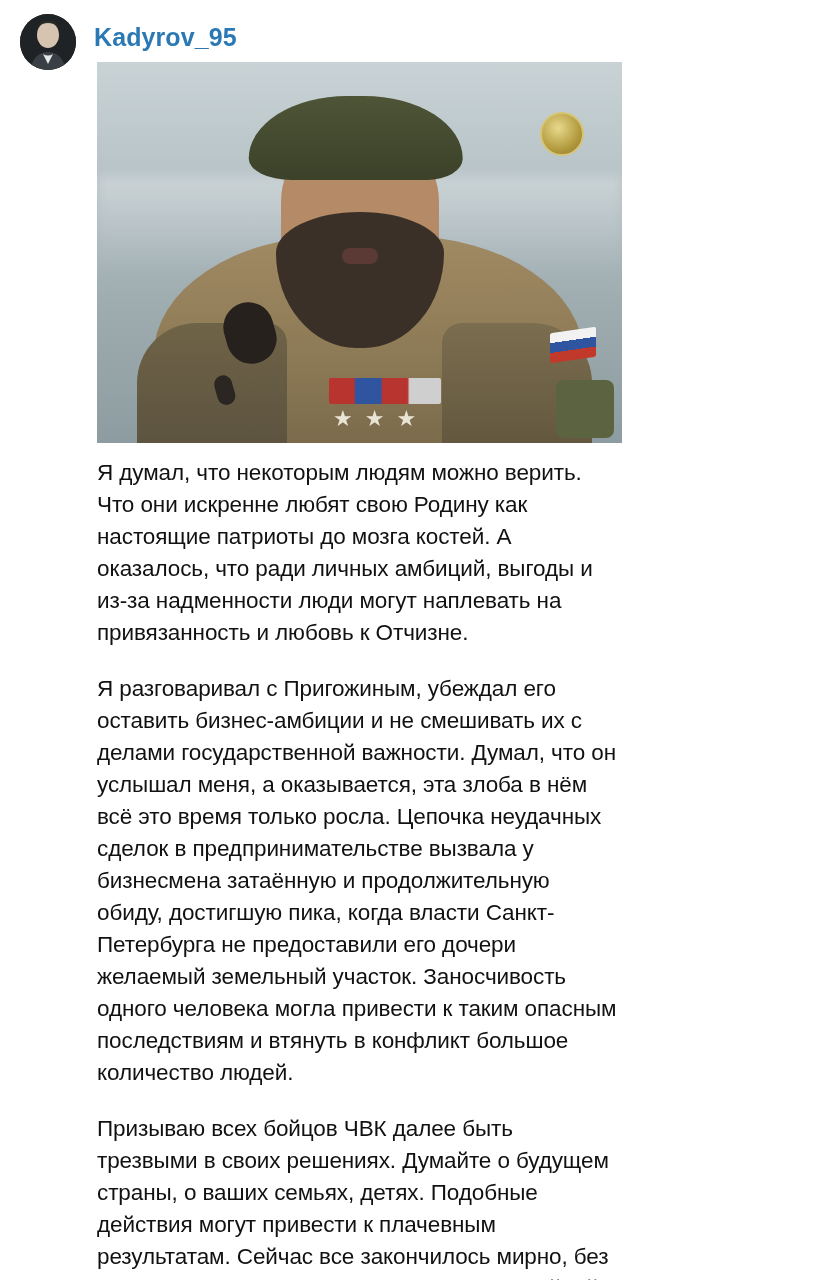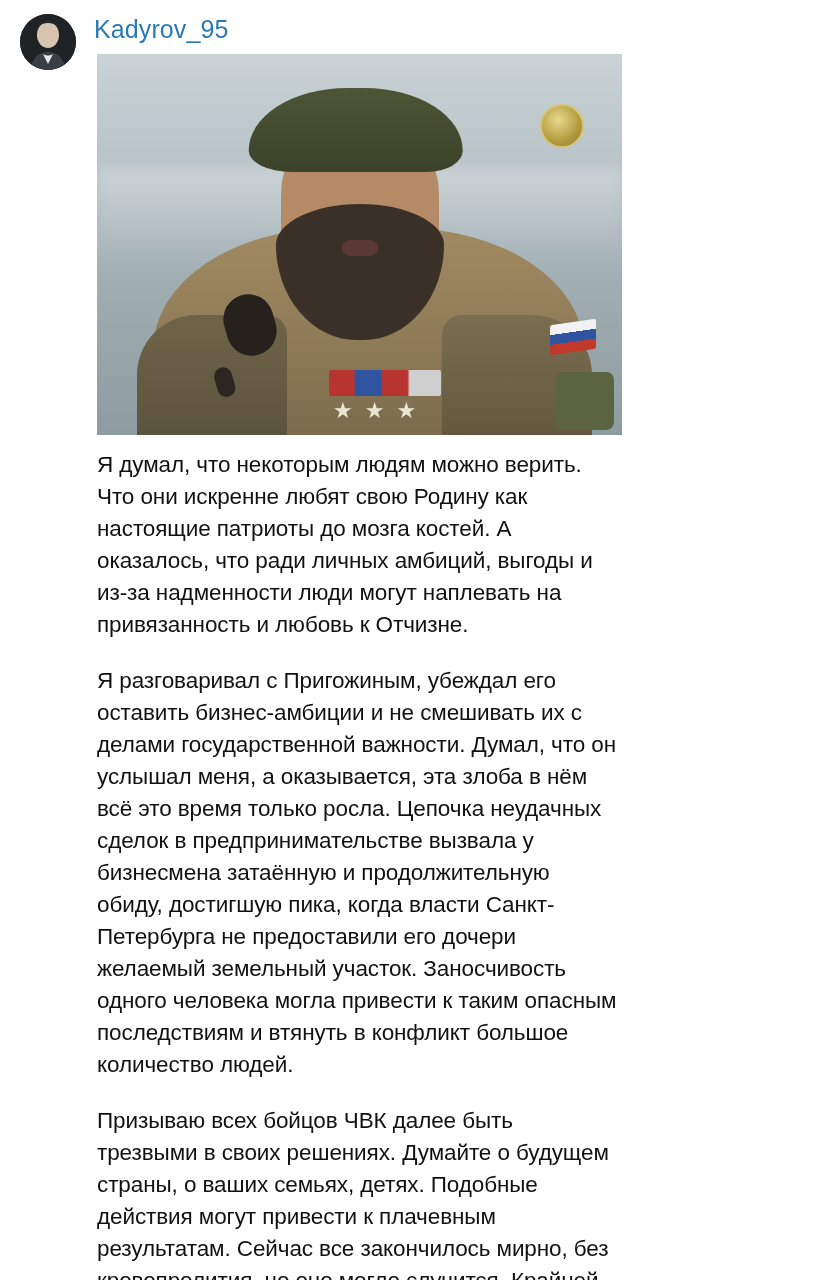--- a/index.html
+++ b/index.html
@@ -27,24 +27,24 @@
     top: 14px;
     width: 56px;
     height: 56px;
     border-radius: 50%;
     overflow: hidden;
     background: #2b2b2b;
     display: block;
   }
   .avatar svg { display: block; }
   .channel-name {
-    margin: 0 0 0 94px;
+    margin: 8px 0 0 94px;
     font-size: 25px;
     line-height: 30px;
-    font-weight: 400;
+    font-weight: 700;
     color: #2a79b5;
     letter-spacing: 0.1px;
   }
   .photo-wrap {
     margin: 10px 0 0 97px;
     width: 525px;
     height: 381px;
     overflow: hidden;
     background: #b9c3c6;
     position: relative;

